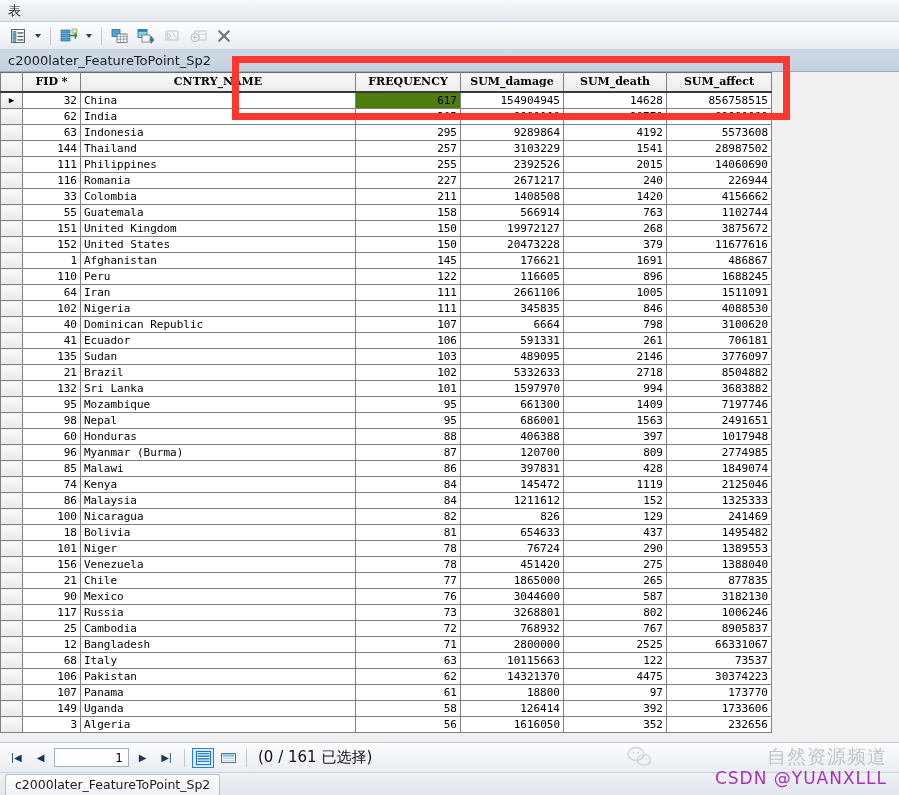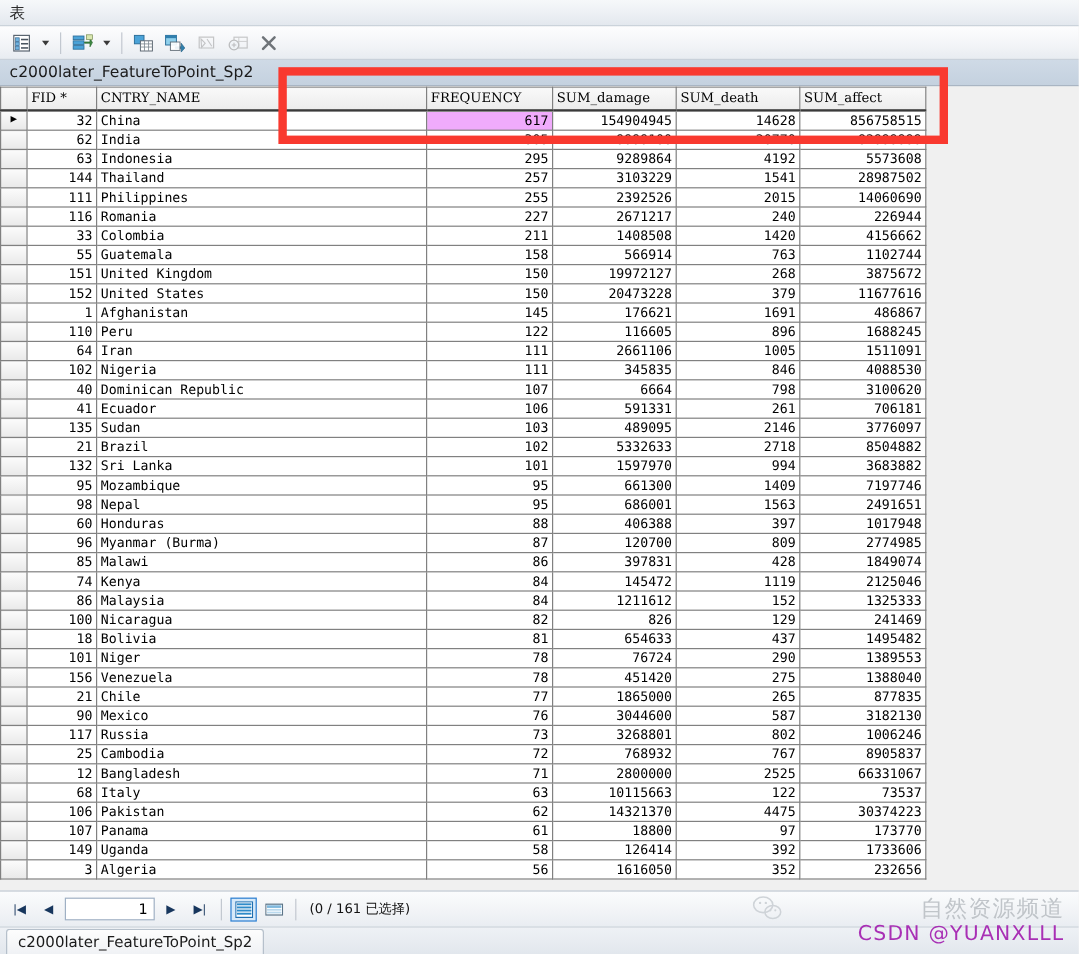--- a/index.html
+++ b/index.html
@@ -104,22 +104,22 @@
     padding: 0 3px;
     height: 15px;
     line-height: 15px;
     box-sizing: border-box;
     white-space: nowrap;
     overflow: hidden;
     color: #000;
   }
   table.grid thead th {
     background: linear-gradient(to bottom, #f9f9f9 0%, #ececec 100%);
-    font-weight: normal;
-    text-align: left;
+    font-weight: bold;
+    text-align: center;
     height: 18px;
     line-height: 18px;
     border-top: 1px solid #6e6e6e;
     border-bottom: 2px solid #3a3a3a;
     font-family: "DejaVu Serif", "Liberation Serif", serif;
     font-size: 11px;
   }
   
   col.c-sel   { width: 22px;  }
   col.c-fid   { width: 58px;  }
@@ -141,21 +141,21 @@
     font-size: 9px;
     color: #111;
     padding: 0;
   }
   td.num { text-align: right; }
   td.txt { text-align: left; }
 
   
   td.active-cell {
     border: 2px solid #000;
-    background: #f0abfc;
+    background: #4d7c0f;
   }
 
   
   .redbox {
     position: absolute;
     left: 232px;
     top: 56px;
     width: 558px;
     height: 64px;
     border: 7px solid #f9392f;
@@ -206,21 +206,21 @@
     width: 22px; height: 20px;
     display: flex; align-items: center; justify-content: center;
     cursor: default;
     box-sizing: border-box;
   }
   .viewbtn.on {
     border: 1px solid #2e7fd0;
     background: #d6e9f9;
   }
   .selinfo {
-    font-size: 11px;
+    font-size: 15px;
     color: #111;
     font-family: "DejaVu Sans", sans-serif;
     margin-left: 4px;
   }
 
   
   .bottomtabs {
     position: absolute;
     left: 0; top: 772px;
     width: 899px;

